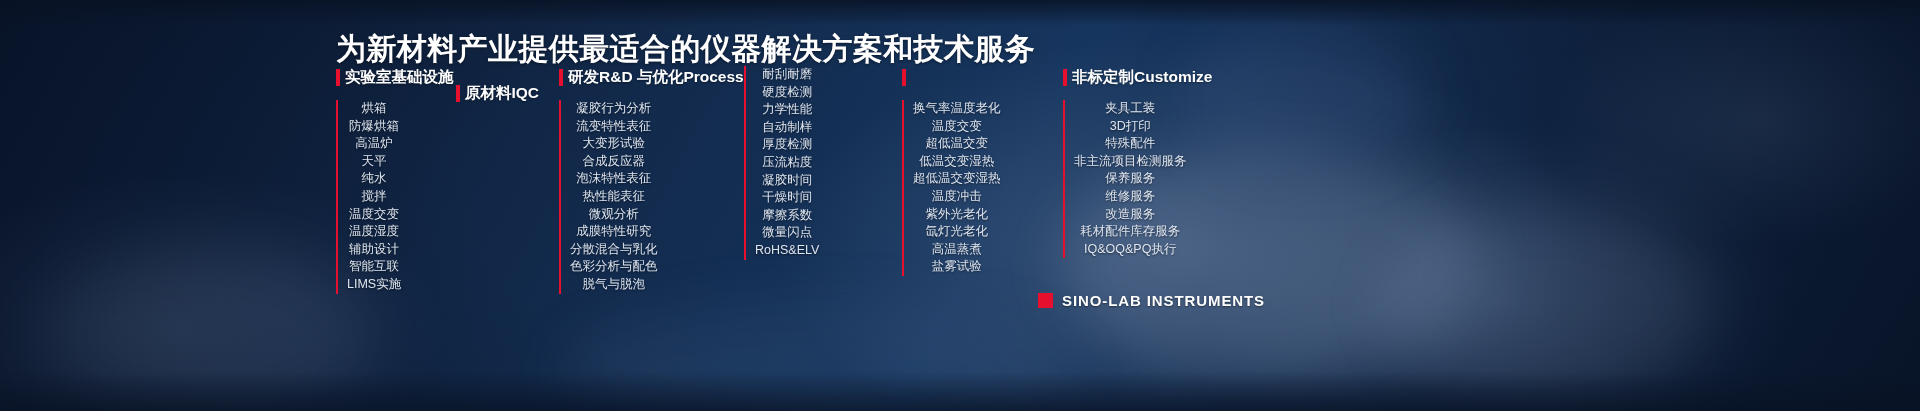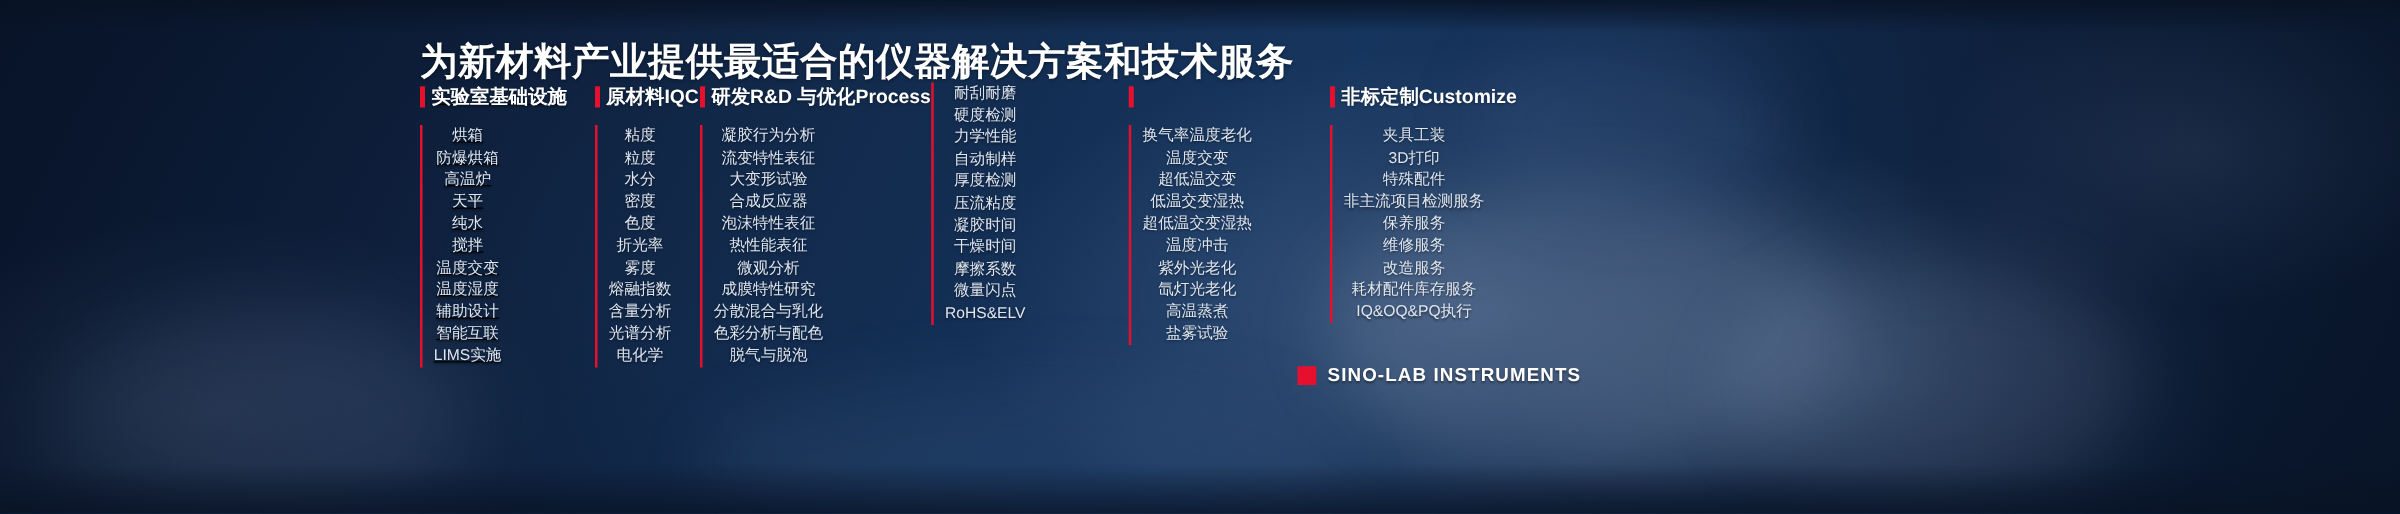--- a/index.html
+++ b/index.html
@@ -78,21 +78,21 @@
   <div class="blob b5"></div>
   <div class="vig"></div>
   <div class="topfade"></div>
   <div class="botfade"></div>
 
   <div id="content">
 
     <div id="headline">为新材料产业提供最适合的仪器解决方案和技术服务</div>
 
     <div id="columns">
-        <div class="col" style="width: 140px; text-decoration: underline;">
+        <div class="col" style="width: 120px;">
           <div class="col-head">
             <div class="head-bar"></div>
             <div class="head-text">实验室基础设施</div>
           </div>
           <div class="col-body">
             <div class="body-bar" style="height: 193.6px;"></div>
             <div class="items">
               <div class="item">烘箱</div>
               <div class="item">防爆烘箱</div>
               <div class="item">高温炉</div>
@@ -100,40 +100,24 @@
               <div class="item">纯水</div>
               <div class="item">搅拌</div>
               <div class="item">温度交变</div>
               <div class="item">温度湿度</div>
               <div class="item">辅助设计</div>
               <div class="item">智能互联</div>
               <div class="item">LIMS实施</div>
             </div>
           </div>
         </div>
-        <div class="col" style="width: 84px;">
+        <div class="col" style="width: 103px; margin-top: 16px;">
           <div class="col-head">
             <div class="head-bar"></div>
             <div class="head-text">原材料IQC</div>
-          </div>
-          <div class="col-body">
-            <div class="body-bar" style="height: 193.6px;"></div>
-            <div class="items">
-              <div class="item">粘度</div>
-              <div class="item">粒度</div>
-              <div class="item">水分</div>
-              <div class="item">密度</div>
-              <div class="item">色度</div>
-              <div class="item">折光率</div>
-              <div class="item">雾度</div>
-              <div class="item">熔融指数</div>
-              <div class="item">含量分析</div>
-              <div class="item">光谱分析</div>
-              <div class="item">电化学</div>
-            </div>
           </div>
         </div>
         <div class="col" style="width: 185px;">
           <div class="col-head">
             <div class="head-bar"></div>
             <div class="head-text">研发R&amp;D 与优化Process</div>
           </div>
           <div class="col-body">
             <div class="body-bar" style="height: 193.6px;"></div>
             <div class="items">

